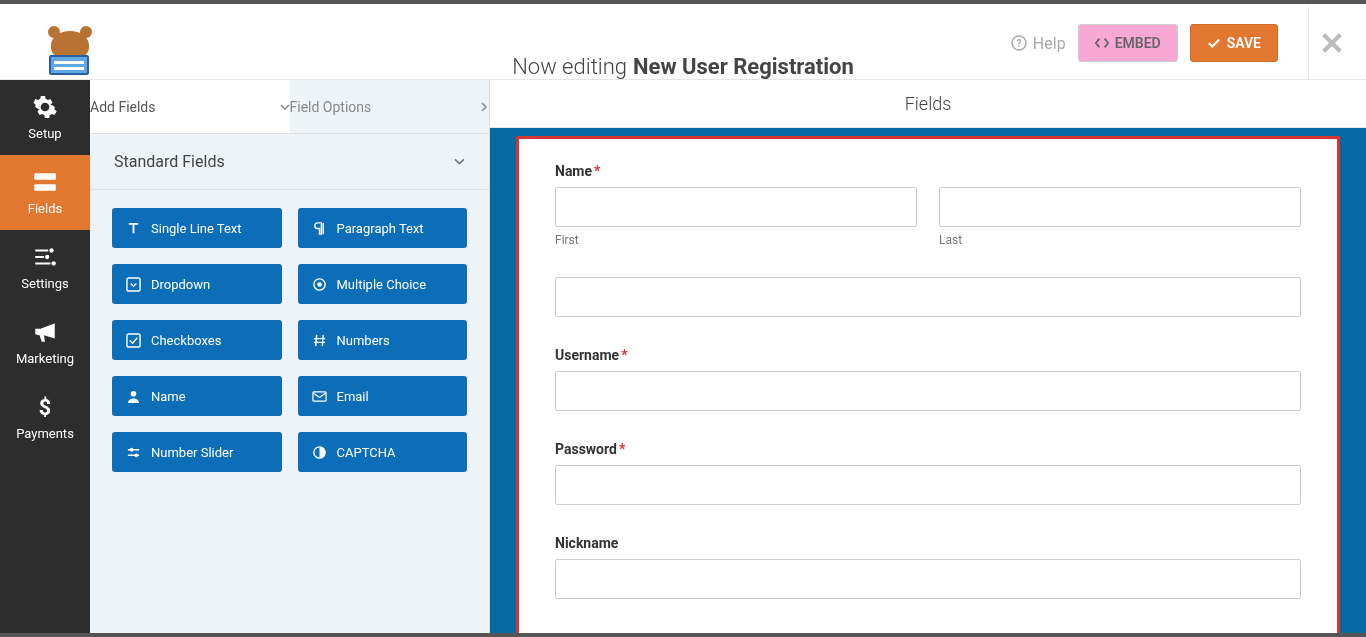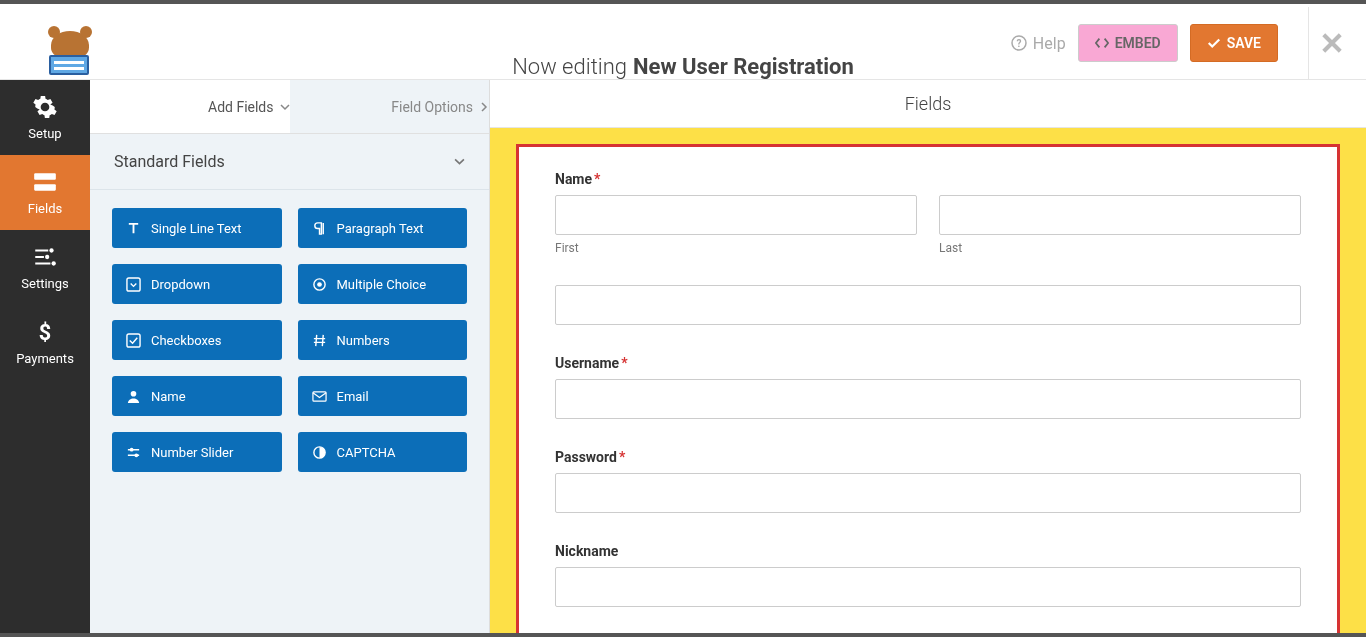--- a/index.html
+++ b/index.html
@@ -38,40 +38,40 @@
 
 
 .left-nav { width: 90px; background: #2d2d2d; display: flex; flex-direction: column; }
 .nav-item { height: 75px; display: flex; flex-direction: column; align-items: center; justify-content: center; gap: 6px; color: #fff; font-size: 13px; cursor: pointer; }
 .nav-item.active { background: #e27730; }
 .nav-item svg { width: 26px; height: 26px; fill: #fff; }
 
 
 .side-panel { width: 400px; background: #eef3f7; display: flex; flex-direction: column; border-right: 1px solid #ddd; }
 .side-tabs { display: flex; height: 54px; background: #fff; border-bottom: 1px solid #e0e0e0; }
-.side-tab { flex: 1; display: flex; align-items: center; justify-content: flex-end; gap: 6px; font-size: 14px; color: #555; cursor: pointer; padding-left: 24px; }
+.side-tab { flex: 1; display: flex; align-items: center; justify-content: space-between; gap: 6px; font-size: 14px; color: #555; cursor: pointer; }
 .side-tab.inactive { background: #eef3f7; color: #888; }
 .side-tab svg { width: 10px; height: 10px; fill: #888; }
 
 .panel-scroll { flex: 1; overflow-y: auto; padding-bottom: 30px; position: relative; }
 .panel-scroll::-webkit-scrollbar { width: 8px; }
 .panel-scroll::-webkit-scrollbar-track { background: #e0e0e0; }
 .panel-scroll::-webkit-scrollbar-thumb { background: #aaa; border-radius: 4px; }
 
 .section-head { padding: 18px 24px; font-size: 16px; color: #444; display: flex; align-items: center; justify-content: space-between; cursor: pointer; border-bottom: 1px solid #dce4ea; }
 .section-head svg { width: 11px; height: 11px; fill: #777; }
 
 .field-grid { padding: 18px 22px; display: grid; grid-template-columns: 1fr 1fr; gap: 16px; }
 .field-btn { height: 40px; background: #0c6eb8; color: #fff; border: none; border-radius: 3px; display: flex; align-items: center; gap: 10px; padding: 0 14px; font-size: 13px; cursor: pointer; }
 .field-btn svg { width: 15px; height: 15px; fill: #fff; flex-shrink: 0; }
 
 
 .preview-wrap { flex: 1; display: flex; flex-direction: column; background: #fff; min-width: 0; }
 .preview-header { height: 48px; border-bottom: 1px solid #e5e5e5; display: flex; align-items: center; justify-content: center; font-size: 18px; color: #444; font-weight: 300; }
-.preview-body { flex: 1; background: #fde047; overflow-y: auto; padding: 16px; position: relative; }
+.preview-body { flex: 1; background: #0369a1; overflow-y: auto; padding: 8px; position: relative; }
 .preview-body::-webkit-scrollbar { width: 16px; }
 .preview-body::-webkit-scrollbar-track { background: #f0f0f0; }
 .preview-body::-webkit-scrollbar-thumb { background: #c0c0c0; }
 .preview-body::-webkit-scrollbar-button { height: 16px; background: #f0f0f0; }
 
 .form-canvas { margin: 0 auto; width: 824px; background: #fff; min-height: 100%; padding: 0; }
 .selected-box { border: 3px solid #d63333; padding: 24px 36px 40px; }
 
 .form-row { margin-bottom: 30px; }
 .form-label { font-size: 14px; font-weight: 700; color: #333; margin-bottom: 8px; display: block; }
@@ -140,20 +140,26 @@
         <span>Fields</span>
       </div>
       <div class="nav-item">
         <svg viewBox="0 0 24 24">
             <path d="M3 6h12M3 12h8M3 18h14" stroke="#fff" stroke-width="2"></path>
             <circle cx="18" cy="6" r="2"></circle>
             <circle cx="14" cy="12" r="2"></circle>
             <circle cx="20" cy="18" r="2"></circle>
           </svg>
         <span>Settings</span>
+      </div>
+      <div class="nav-item">
+        <svg viewBox="0 0 24 24">
+            <path d="M3 10v4l4 1 2 6h3l-1-6 10 3V4L8 9H3z"></path>
+          </svg>
+        <span>Marketing</span>
       </div>
       <div class="nav-item">
         <svg viewBox="0 0 24 24">
             <text x="12" y="19" text-anchor="middle" font-size="20" font-weight="bold" fill="#fff">$</text>
           </svg>
         <span>Payments</span>
       </div>
     </div>
 
     <div class="side-panel">

